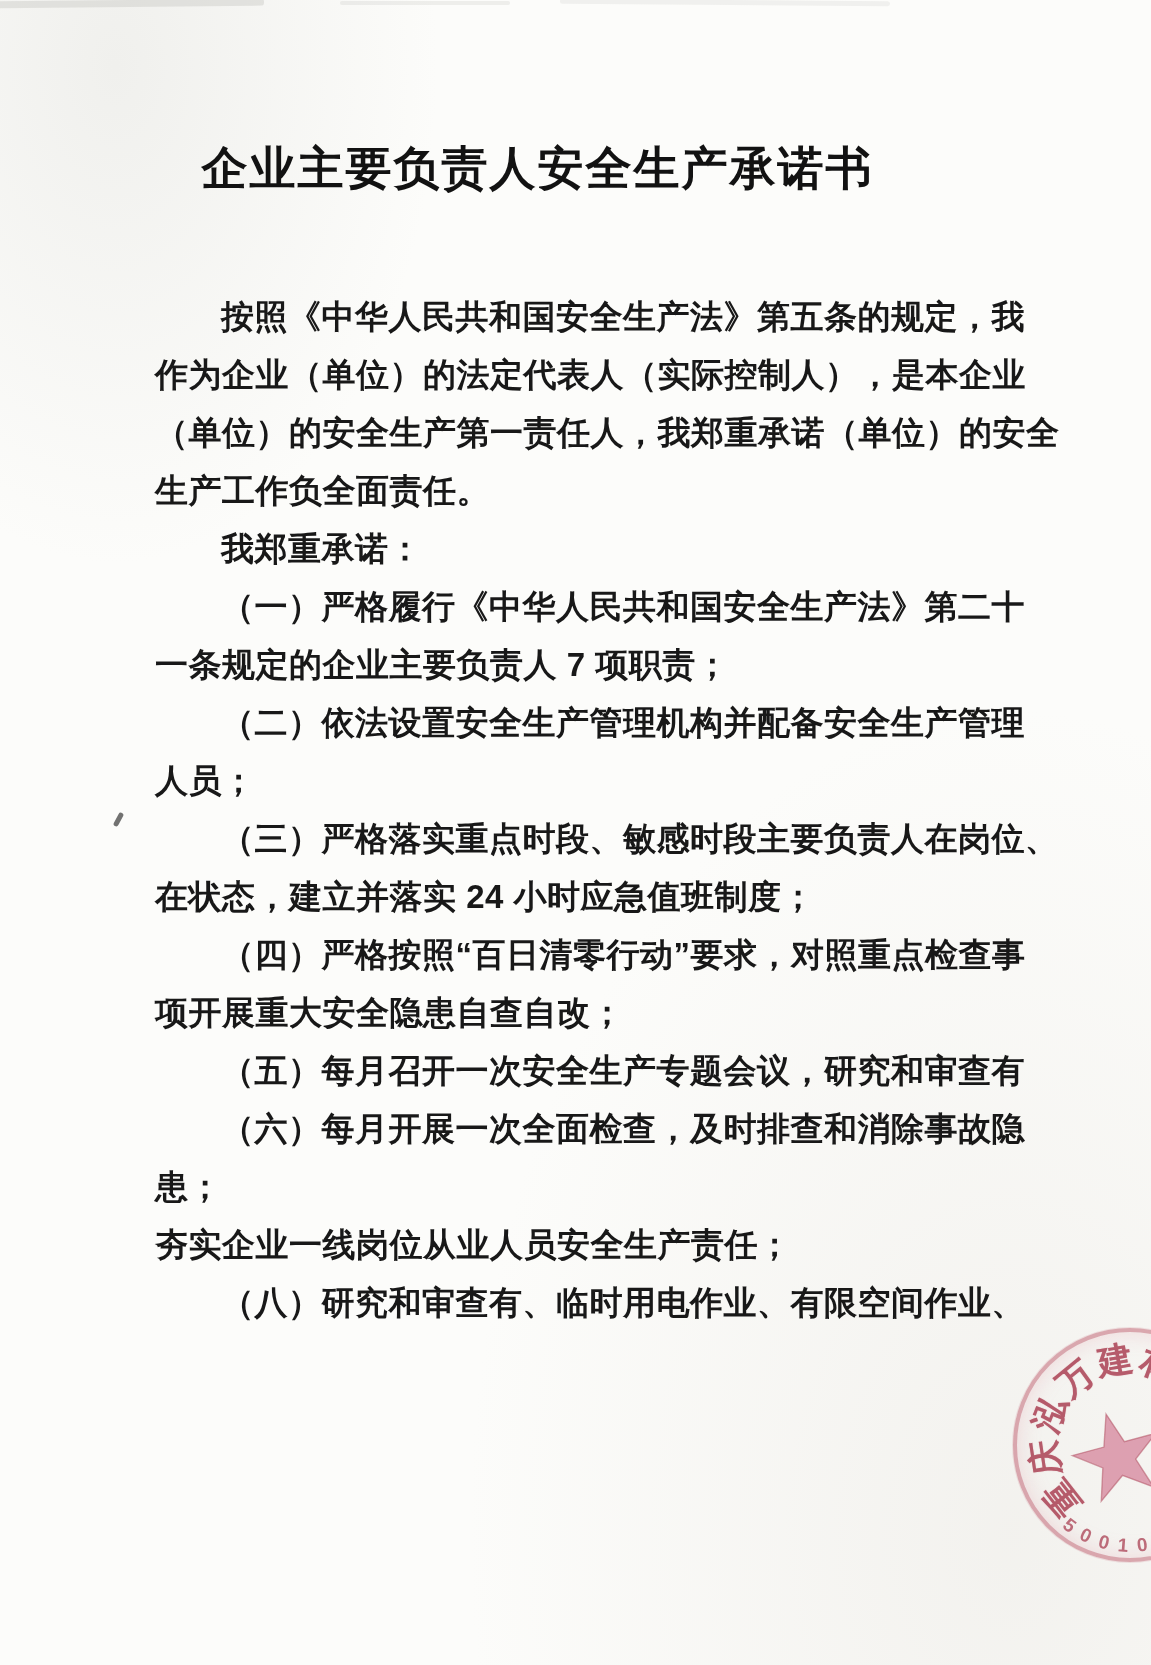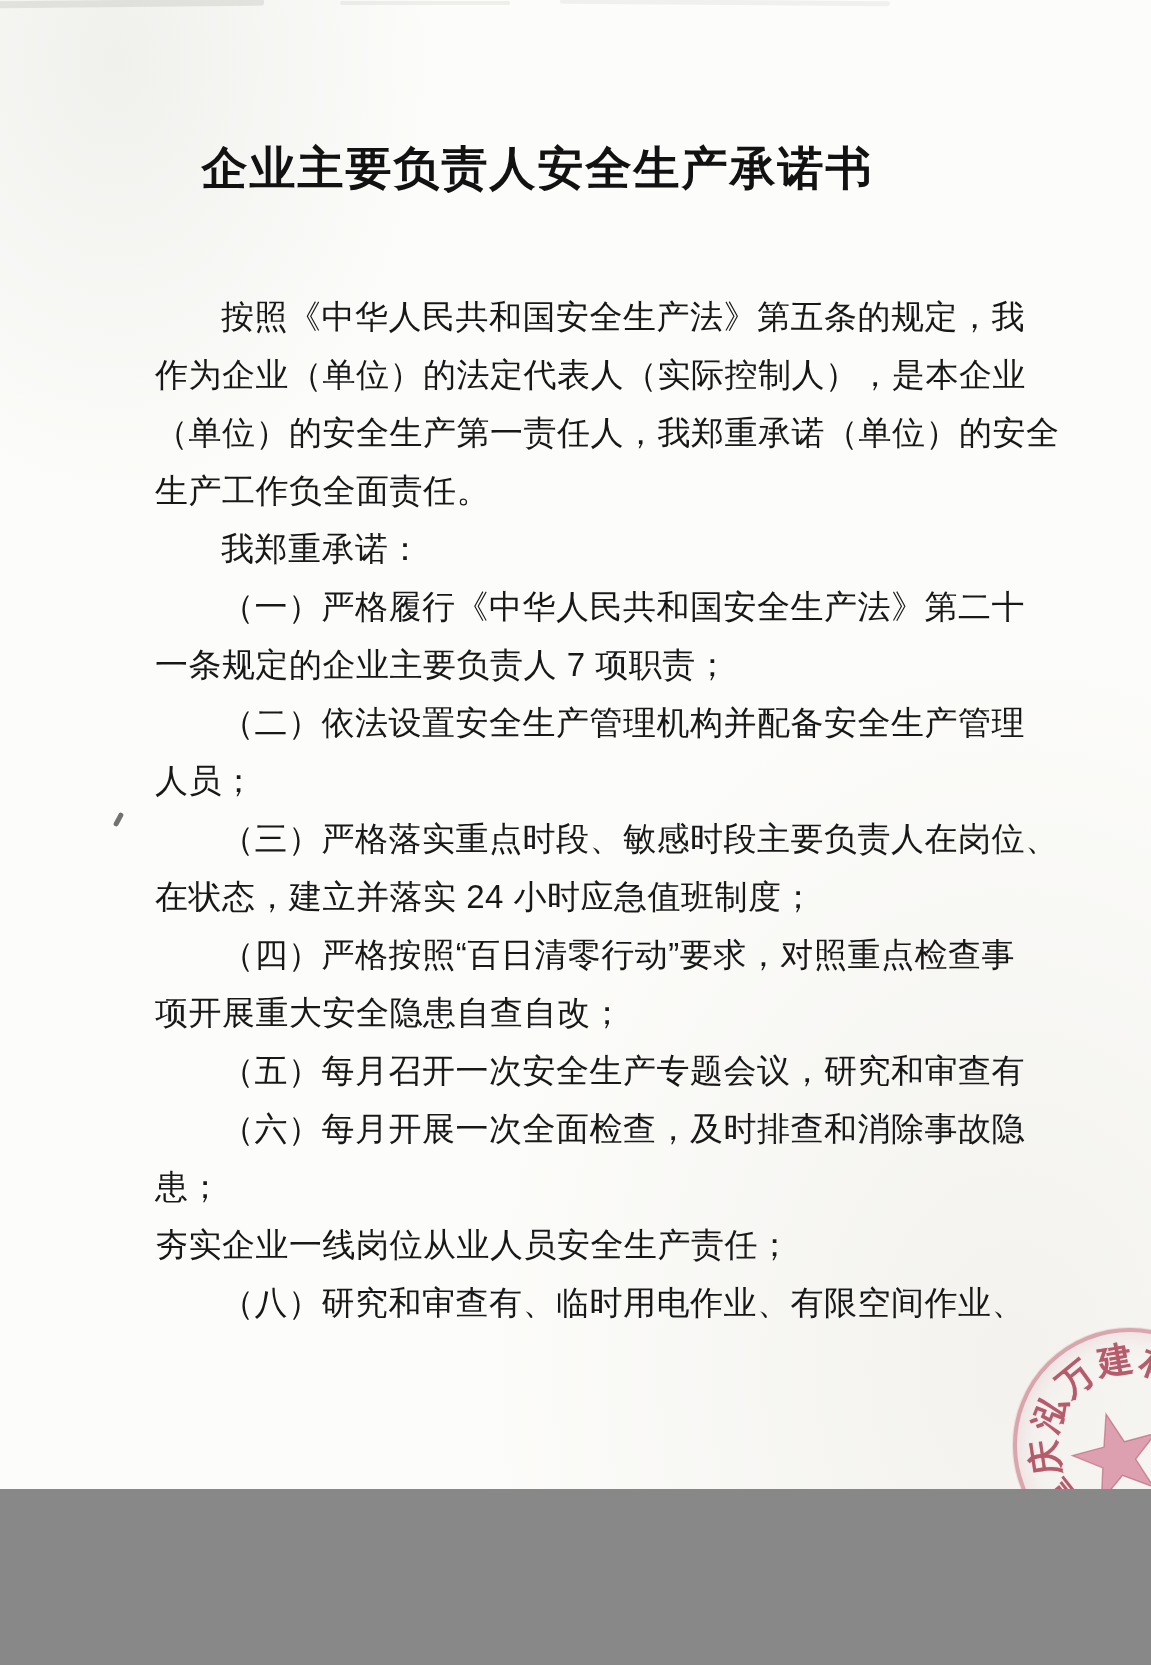--- a/index.html
+++ b/index.html
@@ -1,18 +1,18 @@
 <!DOCTYPE html>
 <html><head>
 <meta charset="utf-8">
 <style>
   html,body { margin:0; padding:0; background:#888; }
   .page {
     position:relative;
-    width:1151px; height:1489px;
+    width:1151px; height:1665px;
     margin:0 auto;
     background:
       radial-gradient(ellipse at 88% 92%, rgba(235,233,228,.55) 0%, rgba(235,233,228,0) 38%),
       radial-gradient(ellipse at 10% 4%, rgba(228,228,224,.5) 0%, rgba(228,228,224,0) 22%),
       #fcfcfa;
     overflow:hidden;
     font-family:"Liberation Sans", sans-serif;
   }
 
   
@@ -27,21 +27,21 @@
     position:absolute; left:0; top:138px; width:1151px; margin:0;
     transform:translateX(-38px);
     text-align:center;
     font-family:"Liberation Serif", serif;
     font-size:46px; font-weight:700; letter-spacing:2px;
     color:#121212;
   }
 
   .body {
     position:absolute; left:155px; top:288px; width:860px;
-    font-size:33px; line-height:58px; font-weight:400;
+    font-size:33px; line-height:58px; font-weight:700;
     color:#181818;
     letter-spacing:0.5px;
   }
   .line { white-space:nowrap; }
   .line.indent { text-indent:66px; }
   .line.fill { text-align:justify; text-align-last:justify; }
 
   
   .stamp { position:absolute; left:1013px; top:1328px; width:234px; height:234px; }
   .ring {

